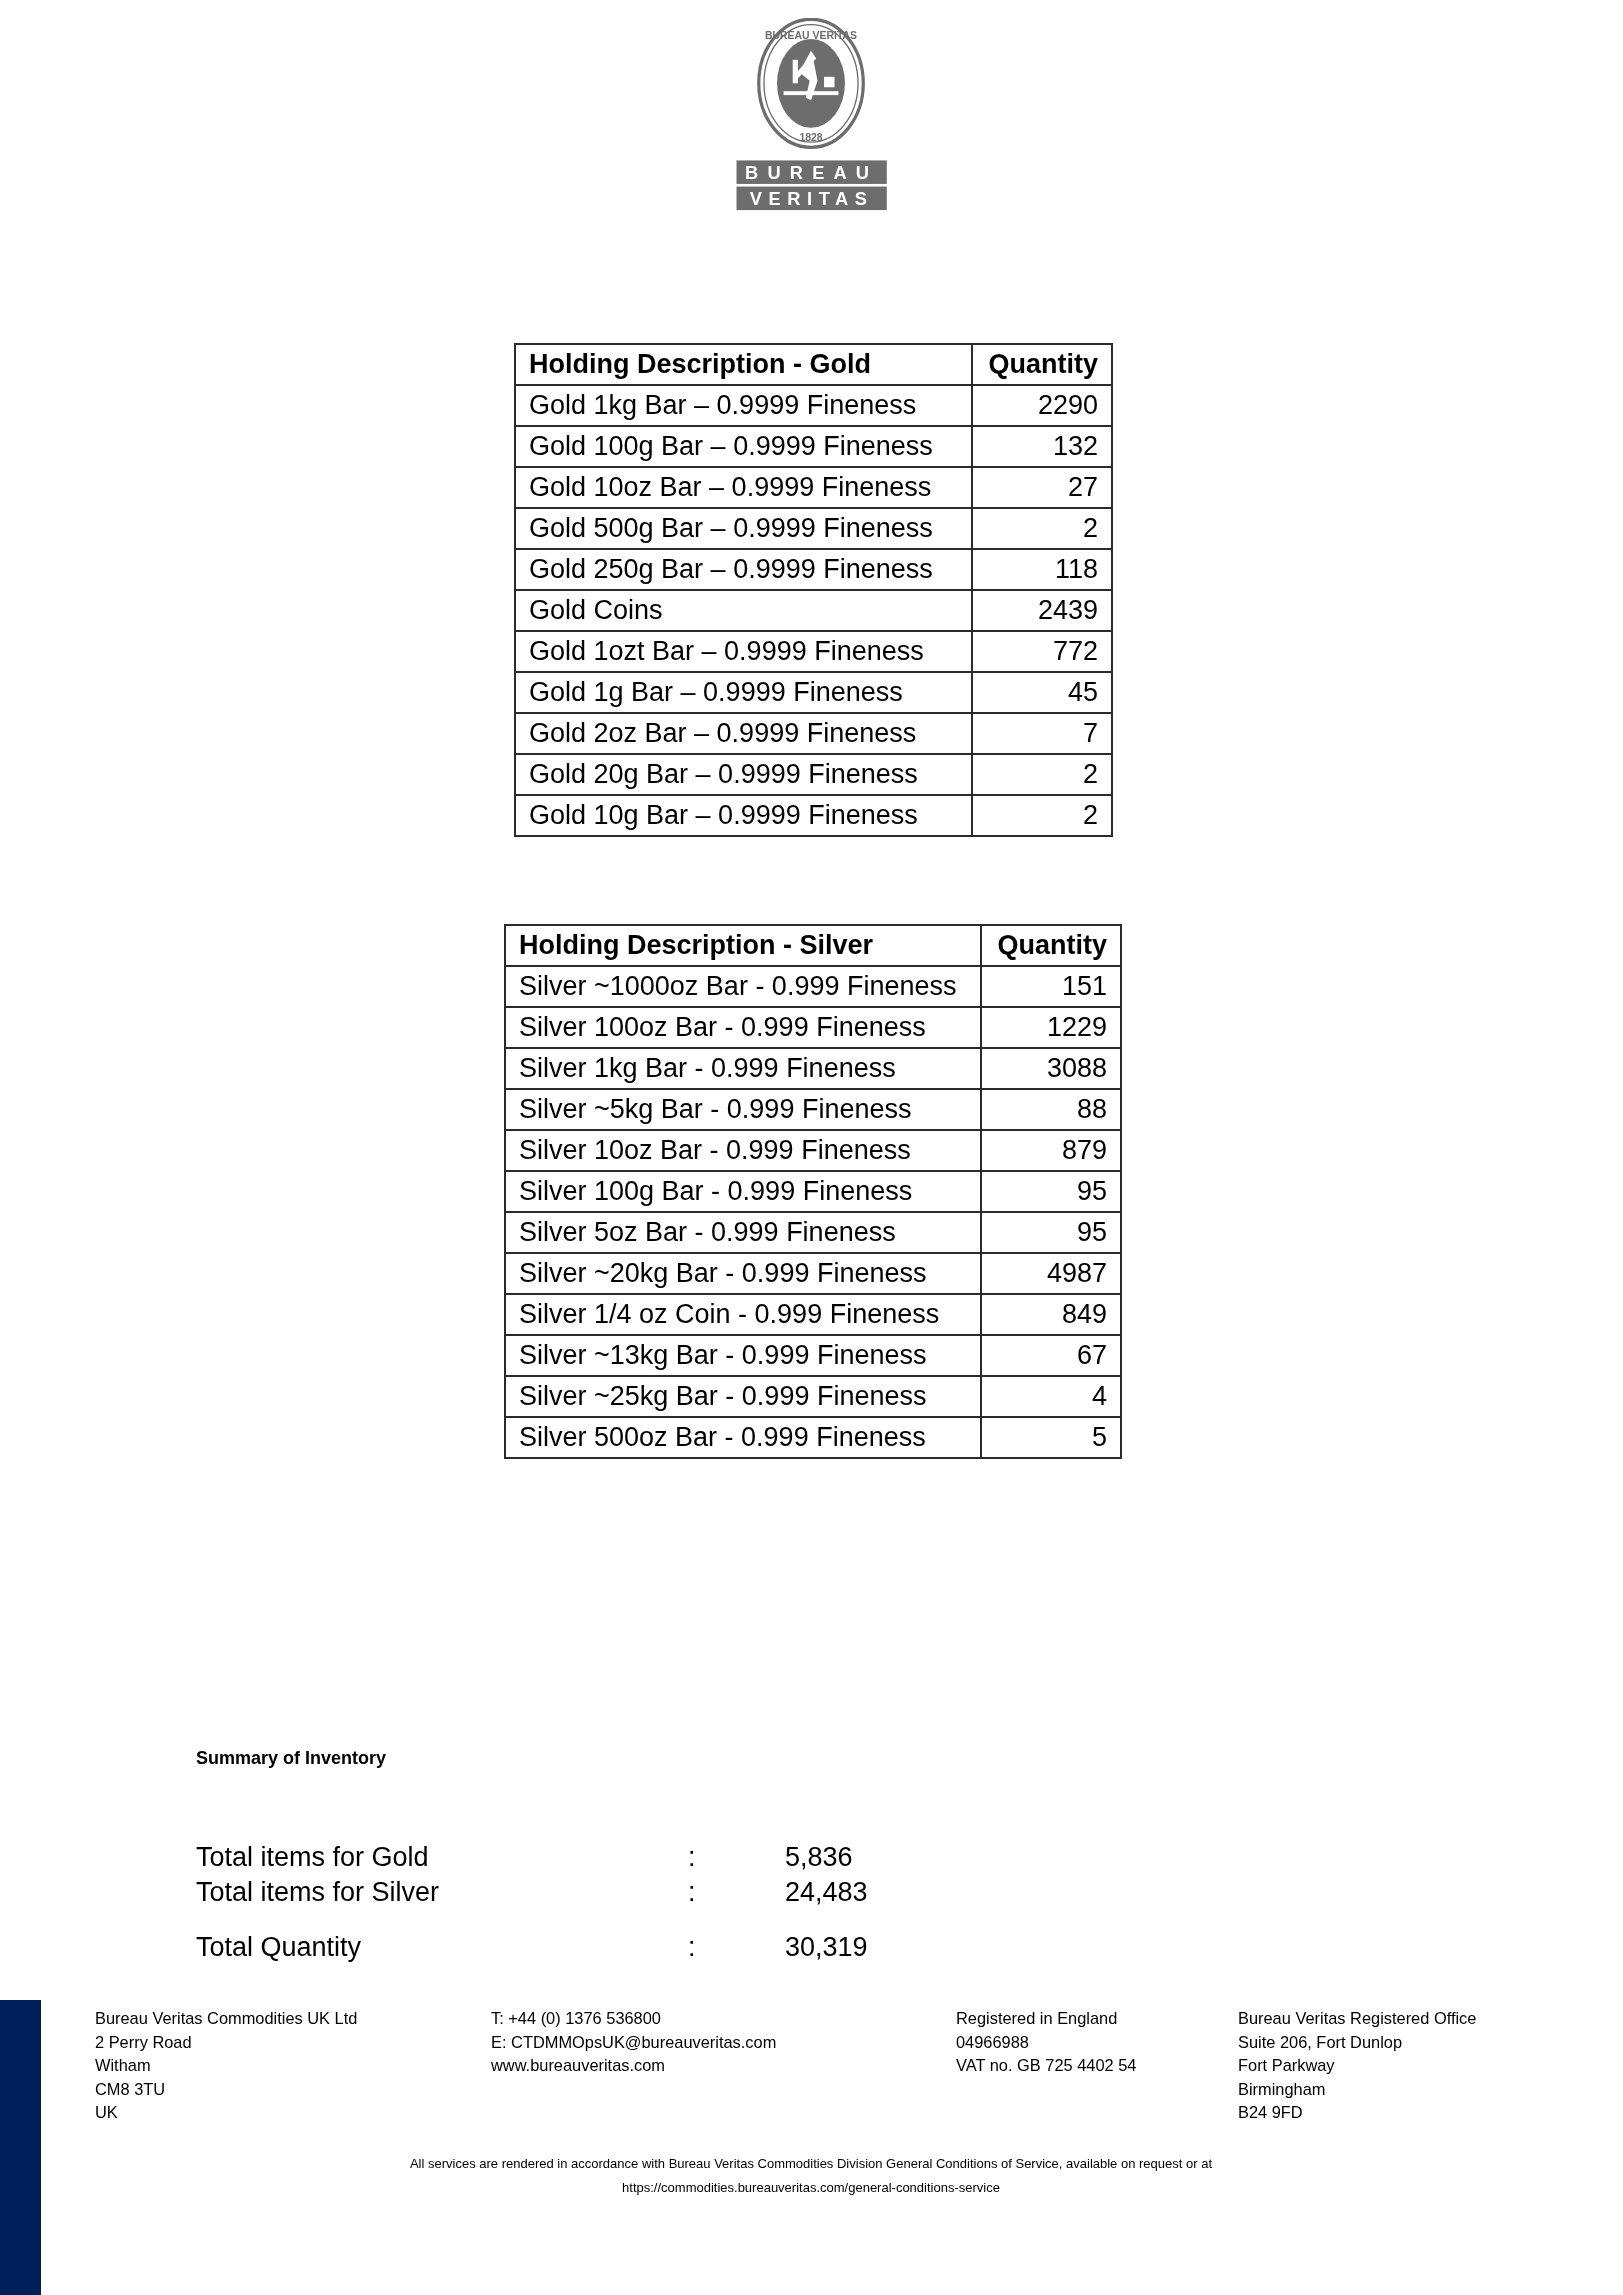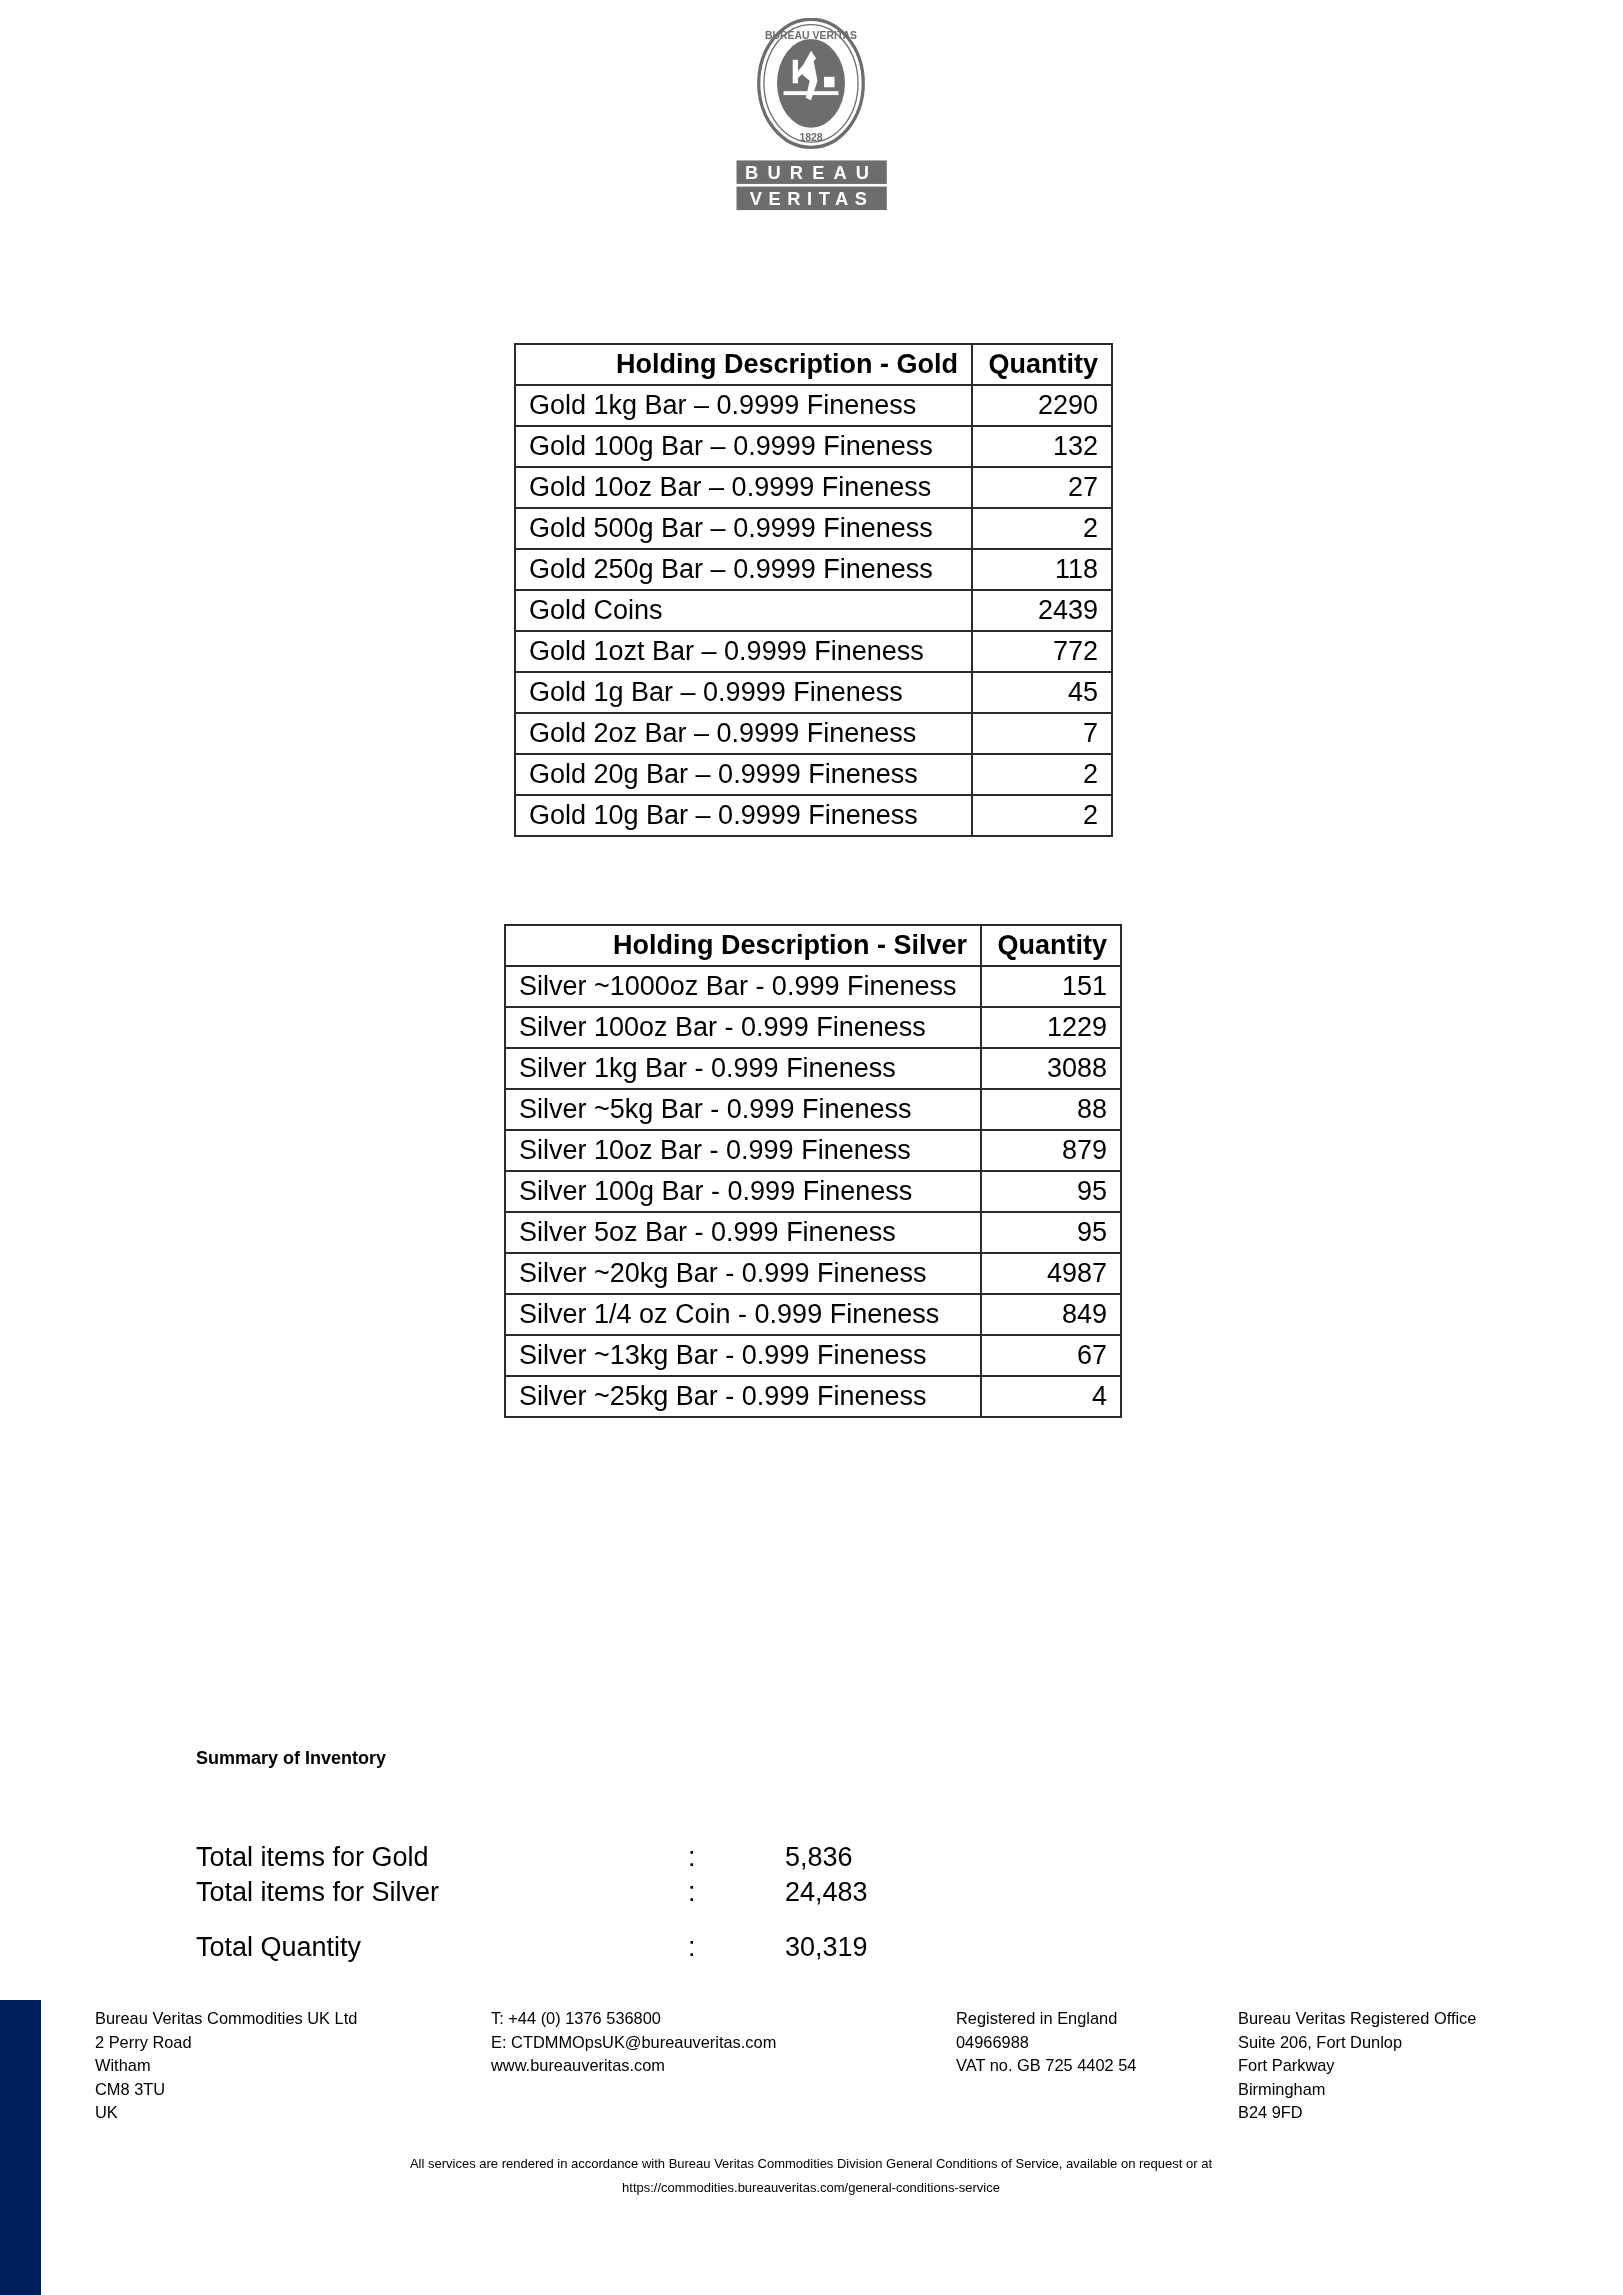--- a/index.html
+++ b/index.html
@@ -7,21 +7,21 @@
          font-family:"Liberation Sans", sans-serif; color:#000; }
   .abs { position:absolute; }
 
   
   #logo { left:726px; top:18.3px; width:170px; height:196px; }
   #logo svg { width:100%; height:100%; }
 
   
   table.inv { position:absolute; border-collapse:collapse; font-size:27px; }
   table.inv td, table.inv th { border:2px solid #2b2b2b; padding:0 13px; height:39px; line-height:39px; white-space:nowrap; }
-  table.inv th { font-weight:bold; text-align:right; }
+  table.inv th { font-weight:bold; text-align:left; }
   table.inv th.q, table.inv td.q { text-align:right; }
   table.inv .q { padding-right:13px; }
   #gold { left:514px; top:343px; }
   #gold col.d { width:457px; } #gold col.q { width:140px; }
   #silver { left:504px; top:924px; }
   #silver col.d { width:476px; } #silver col.q { width:140px; }
 
   
   #summary-title { left:196px; top:1748px; font-size:18px; font-weight:bold; }
   .sum-row { position:absolute; left:196px; font-size:27px; width:720px; height:34px; }
@@ -165,20 +165,24 @@
         <td class="q">849</td>
       </tr>
       <tr>
         <td>Silver ~13kg Bar - 0.999 Fineness</td>
         <td class="q">67</td>
       </tr>
       <tr>
         <td>Silver ~25kg Bar - 0.999 Fineness</td>
         <td class="q">4</td>
       </tr>
+      <tr>
+        <td>Silver 500oz Bar - 0.999 Fineness</td>
+        <td class="q">5</td>
+      </tr>
     </tbody>
 </table>
 
 <div id="summary-title" class="abs">Summary of Inventory</div>
 <div class="sum-row" style="top:1842px;">
   <span class="lbl">Total items for Gold</span>
   <span class="col">:</span>
   <span class="val">5,836</span>
 </div>
 <div class="sum-row" style="top:1877px;">

